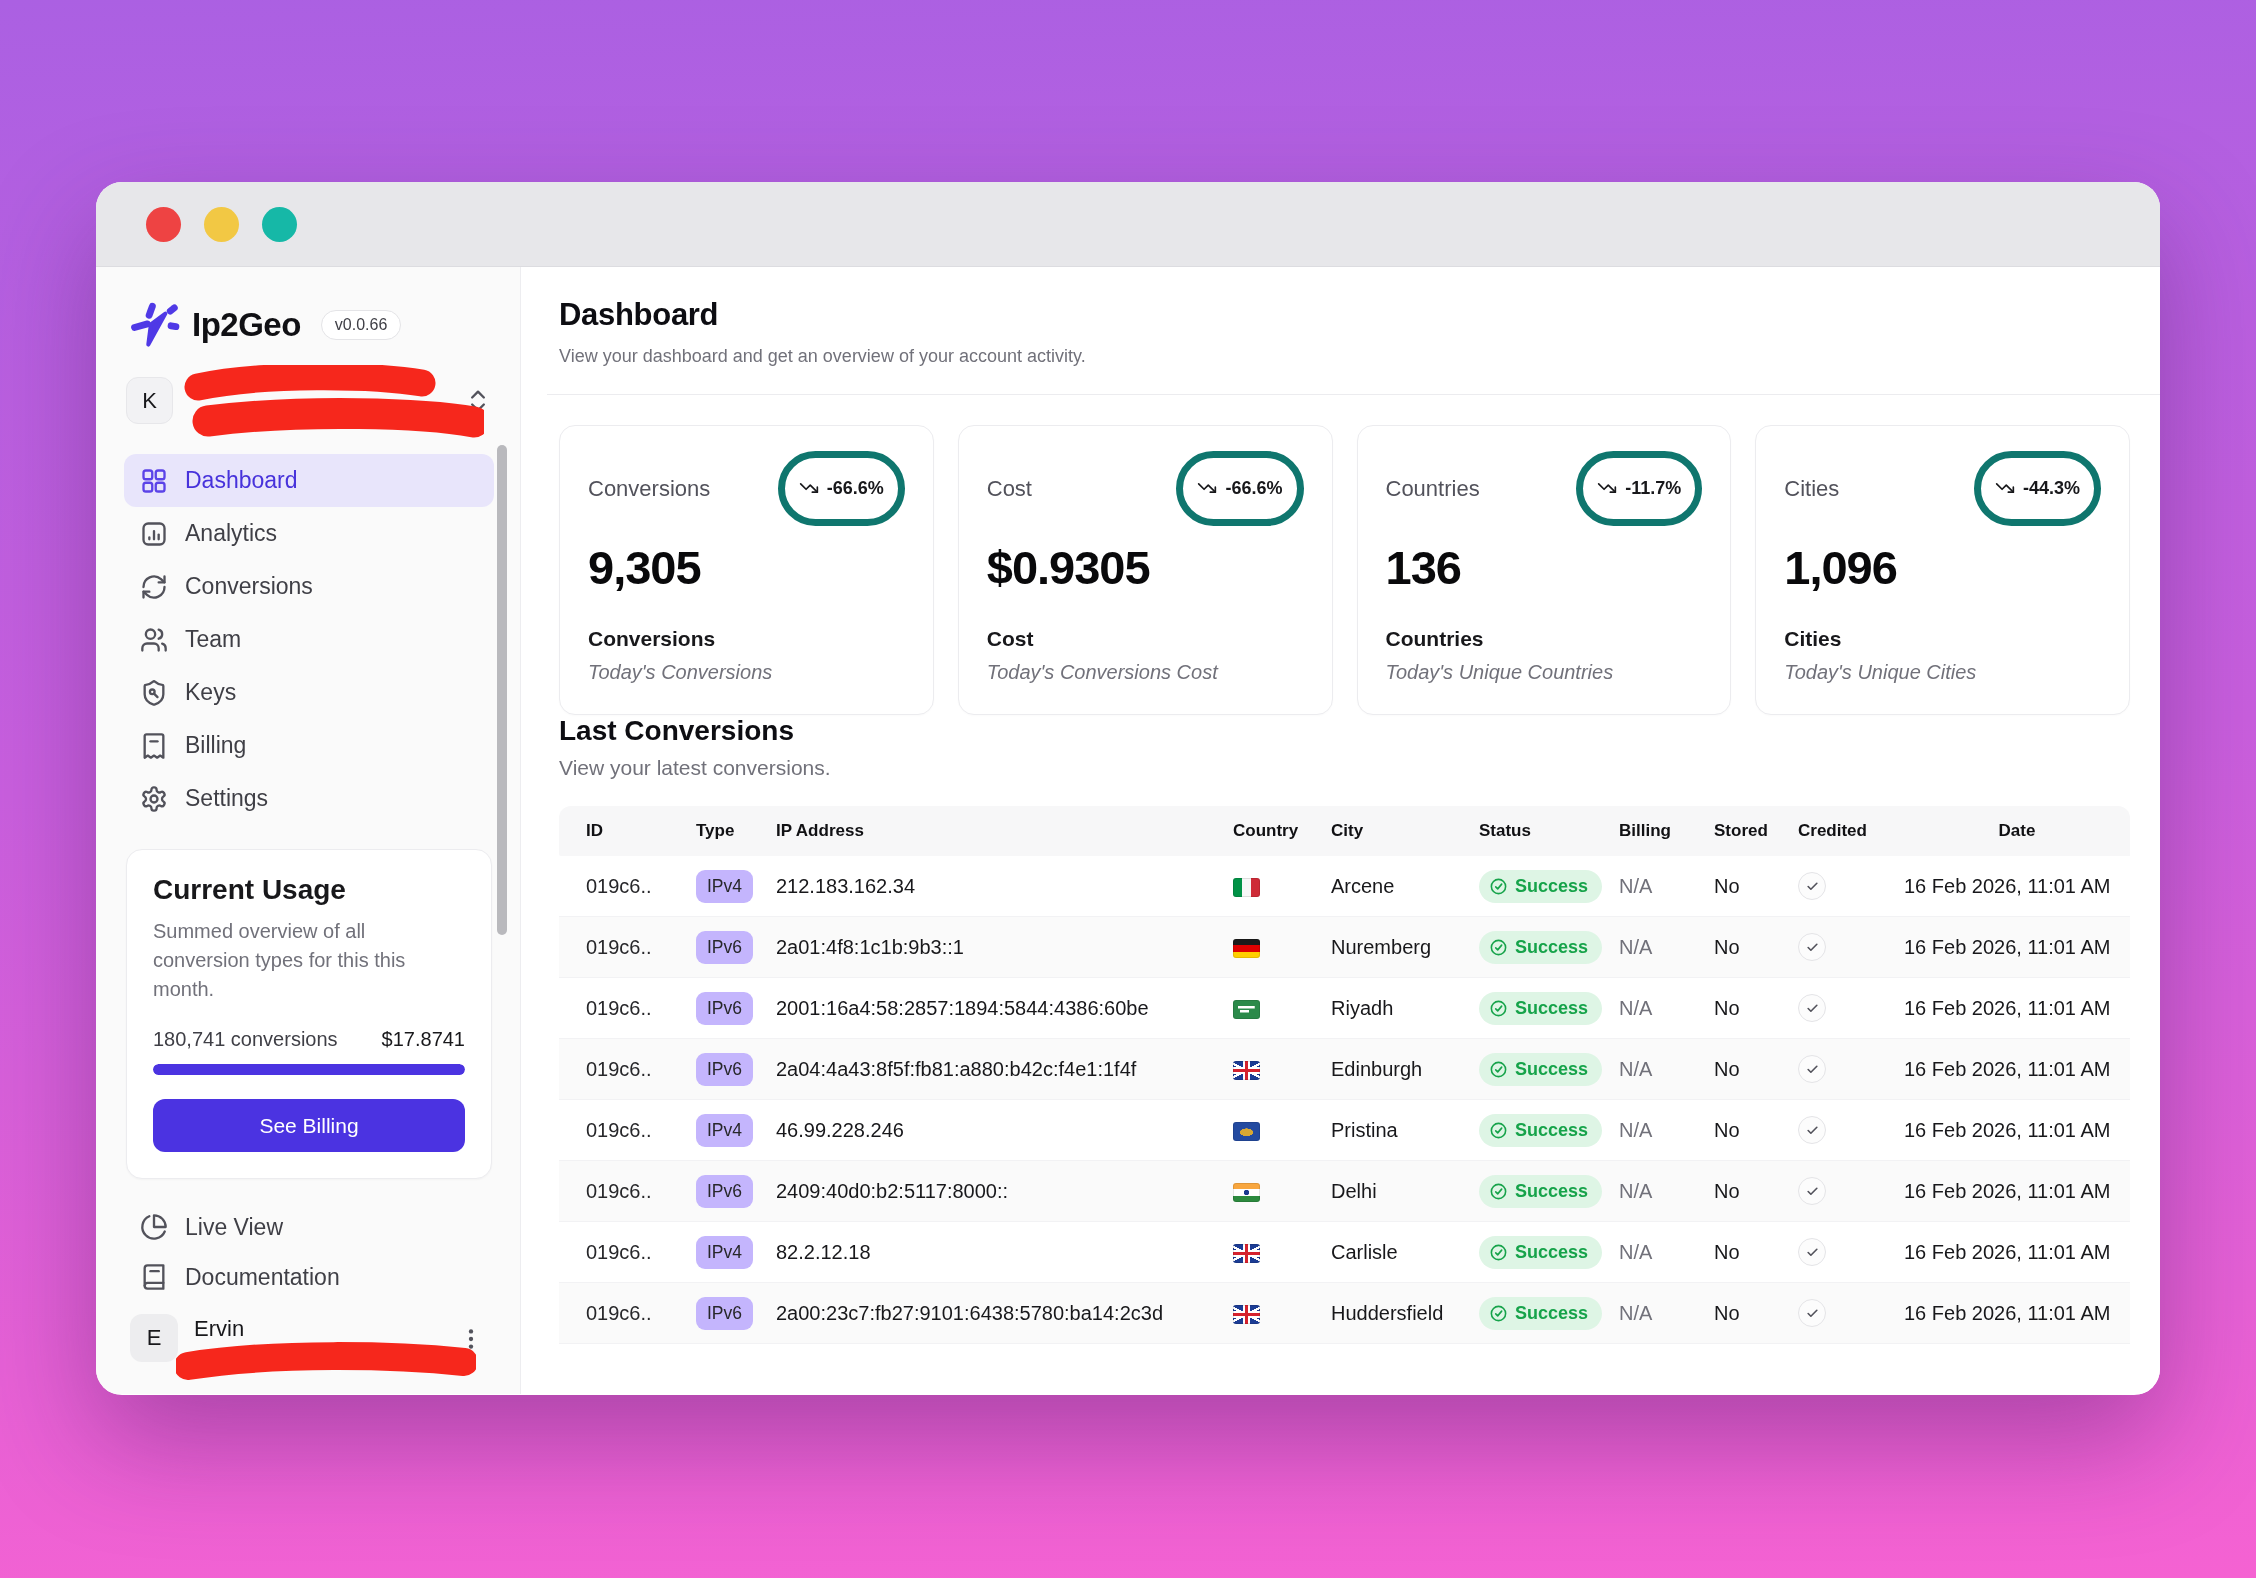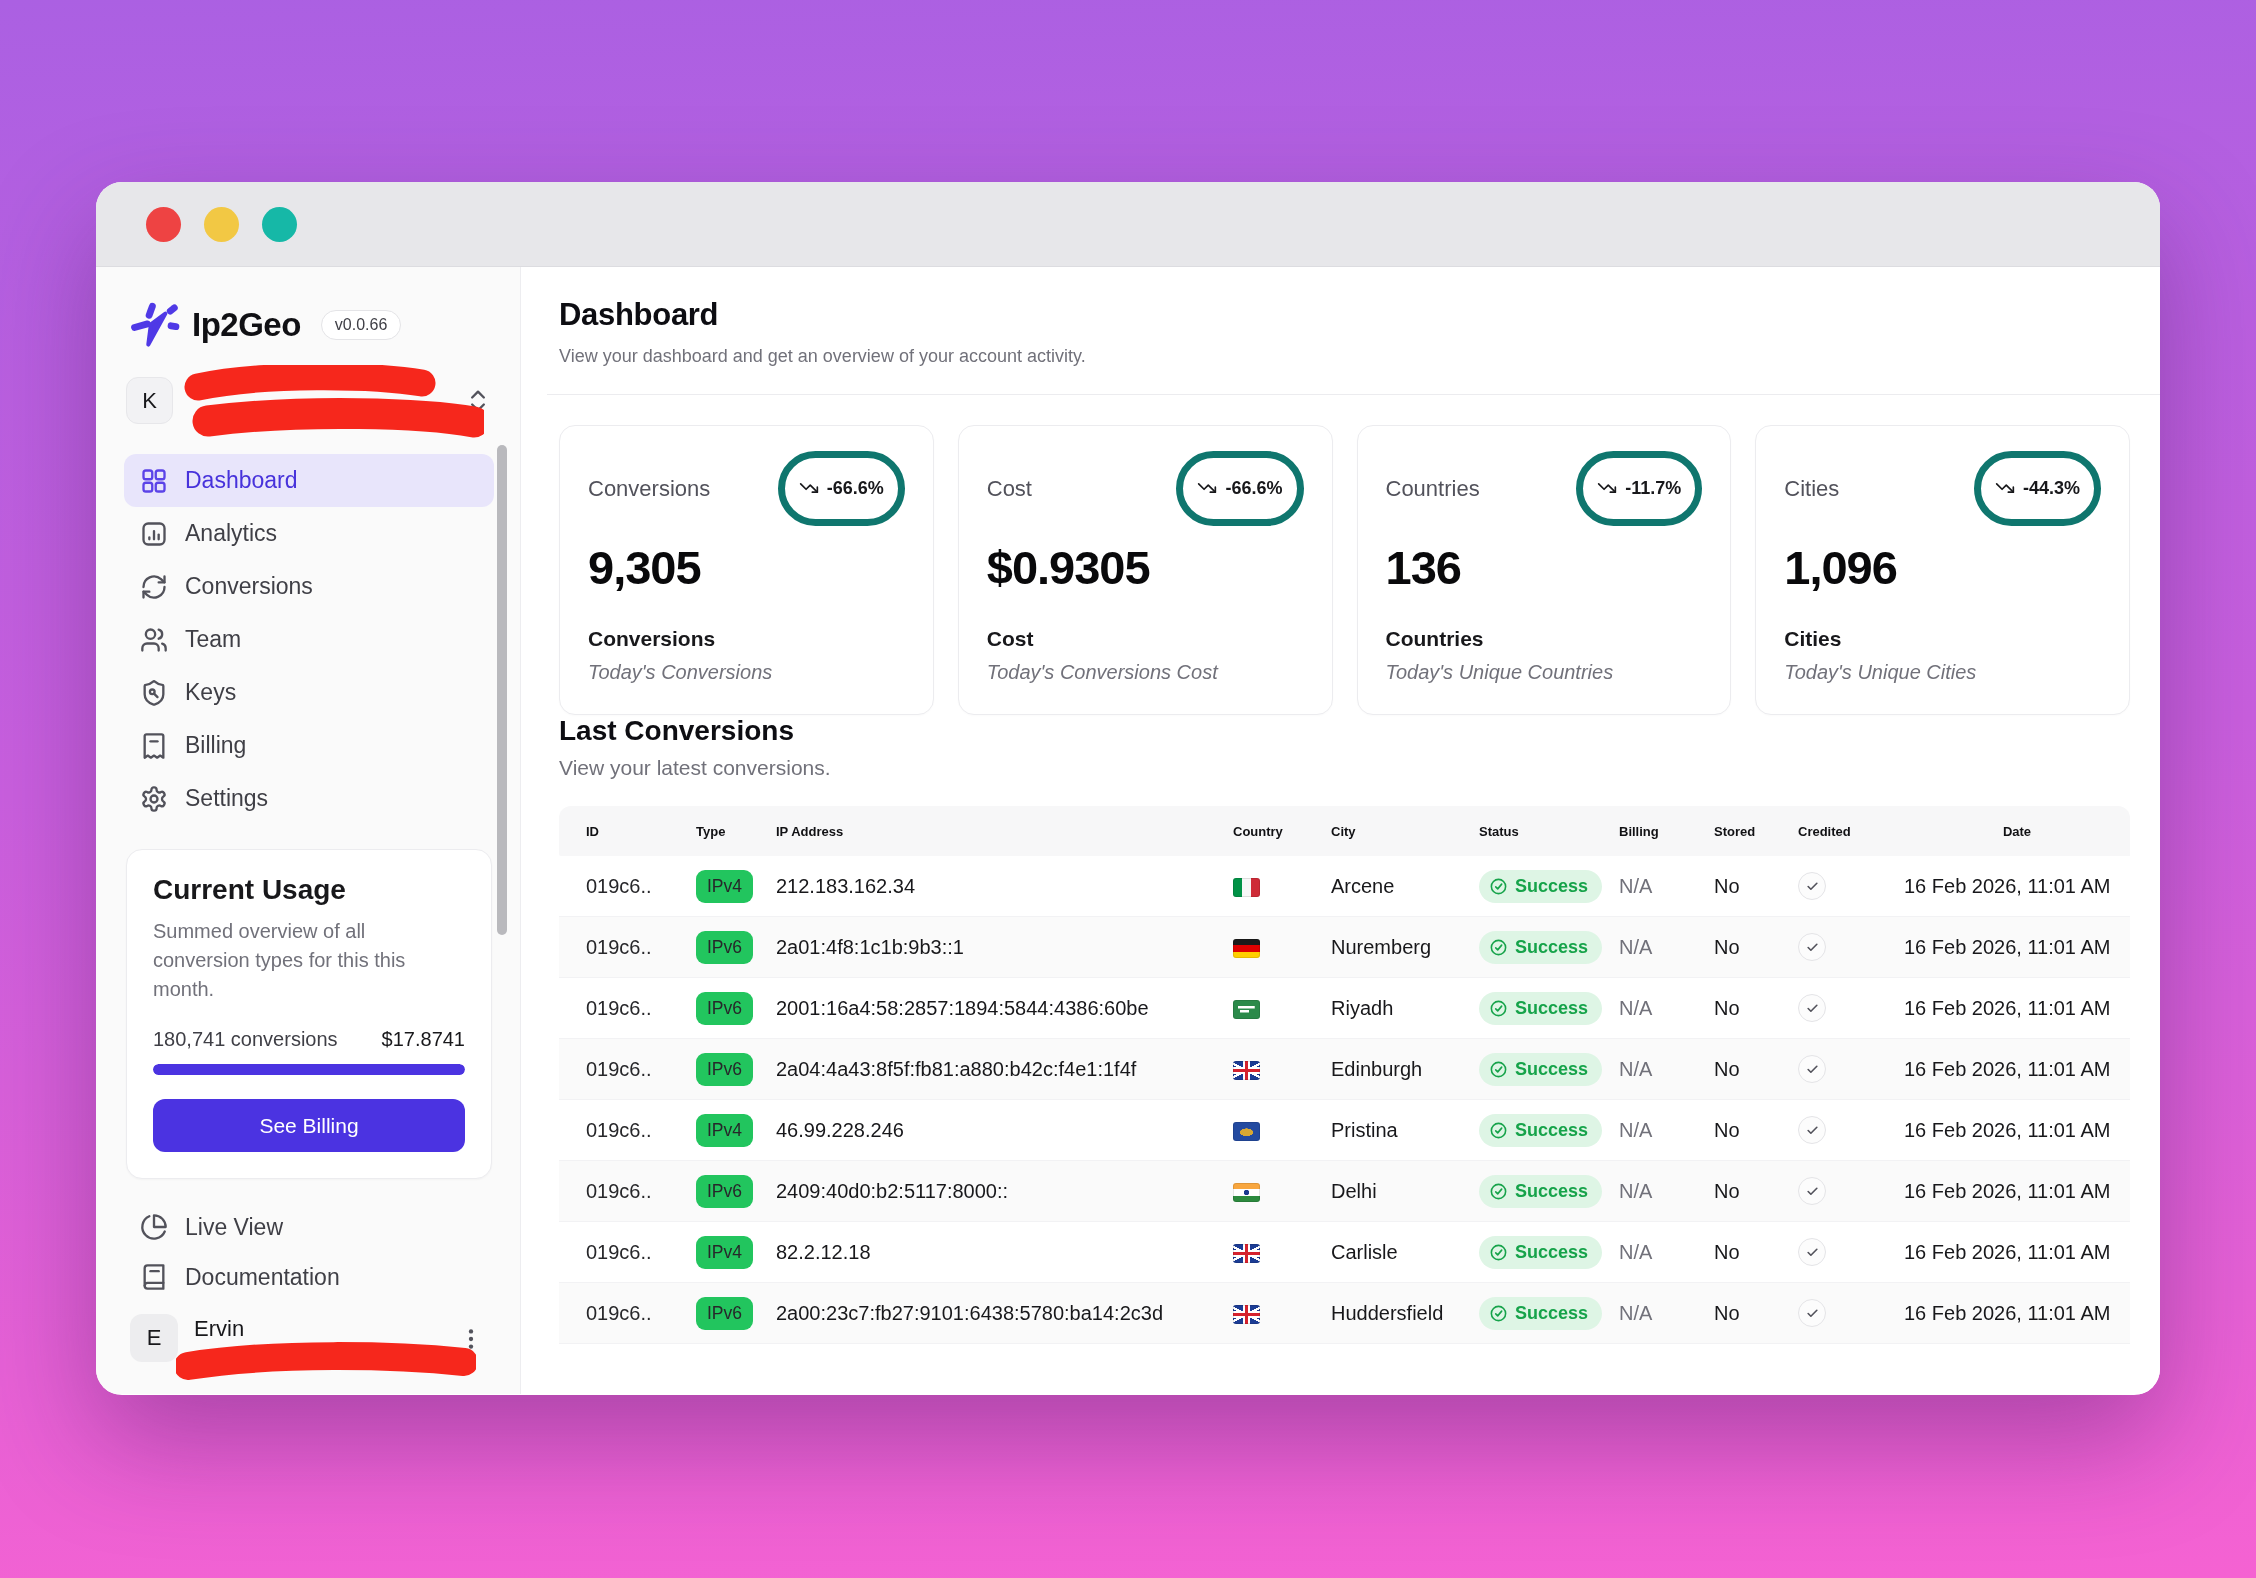--- a/index.html
+++ b/index.html
@@ -94,29 +94,29 @@
   .trend-badge .icn { width:20px; height:20px; color:#18181b; }
   .stat-value { margin-top:14px; font-size:47px; font-weight:700; color:#09090b; letter-spacing:-1px; }
   .stat-sub { margin-top:32px; font-size:21px; font-weight:700; color:#18181b; }
   .stat-cap { margin-top:10px; font-size:20px; color:#71717a;font-style:italic; }
 
   .lc-title { font-size:28px; font-weight:700; color:#0d0d12; }
   .lc-sub { margin-top:9px; font-size:21px; color:#71717a; }
 
   table.conv { margin-top:26px; width:100%; border-collapse:separate; border-spacing:0; table-layout:fixed; }
   .conv thead th {
-    background:#f7f7f8; text-align:left; font-weight:700; font-size:13px; color:#111114;
+    background:#f7f7f8; text-align:left; font-weight:700; font-size:17px; color:#111114;
     height:50px; padding:0;
   }
   .conv thead th:first-child { border-top-left-radius:12px; border-bottom-left-radius:2px; padding-left:27px; }
   .conv thead th:last-child { border-top-right-radius:12px;text-align:center; }
   .conv tbody td { height:61px; padding:0; font-size:20px; color:#18181b; border-bottom:1px solid #f2f2f4; }
   .conv tbody td:first-child { padding-left:27px; color:#27272a; }
   .conv tbody tr:nth-child(even) td { background:#fafafa; }
-  .type-badge { display:inline-block; background:#22c55e; border-radius:9px; padding:6px 11px; font-size:17.5px; color:#27272a; }
+  .type-badge { display:inline-block; background:#c4b5fd; border-radius:9px; padding:6px 11px; font-size:17.5px; color:#27272a; }
   .muted { color:#71717a !important; }
   .status-pill { display:inline-flex; align-items:center; gap:7px; background:#def5e5; color:#16a34a; border-radius:999px; padding:6px 14px 6px 10px; font-size:18px; font-weight:700; }
   .status-pill .icn { width:19px; height:19px; color:#16a34a; }
   .credited-badge { display:inline-grid; place-items:center; width:28px; height:28px; border-radius:50%; border:1.5px solid #e4e4e7; background:#fcfcfc; color:#52525b; }
   .credited-badge .icn { width:13px; height:13px; }
 
   
   .flag { display:inline-block; width:27px; height:19px; border-radius:3px; box-shadow:inset 0 0 0 1px rgba(0,0,0,.1); background:#ddd; vertical-align:middle; }
   .flag-it { background:linear-gradient(90deg,#009246 0 33%,#f7f7f7 33% 66%,#ce2b37 66%); }
   .flag-de { background:linear-gradient(180deg,#1a1a1a 0 33%,#dd0000 33% 66%,#ffce00 66%); }

